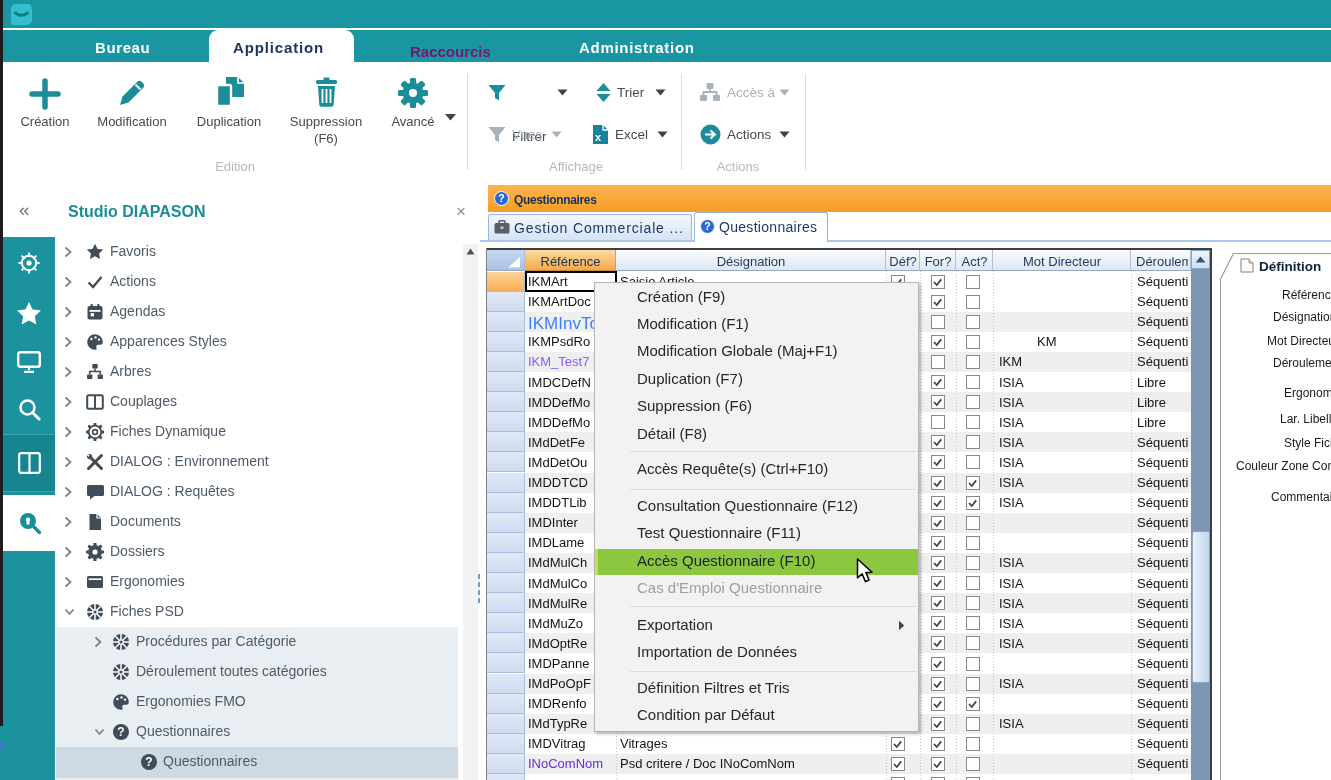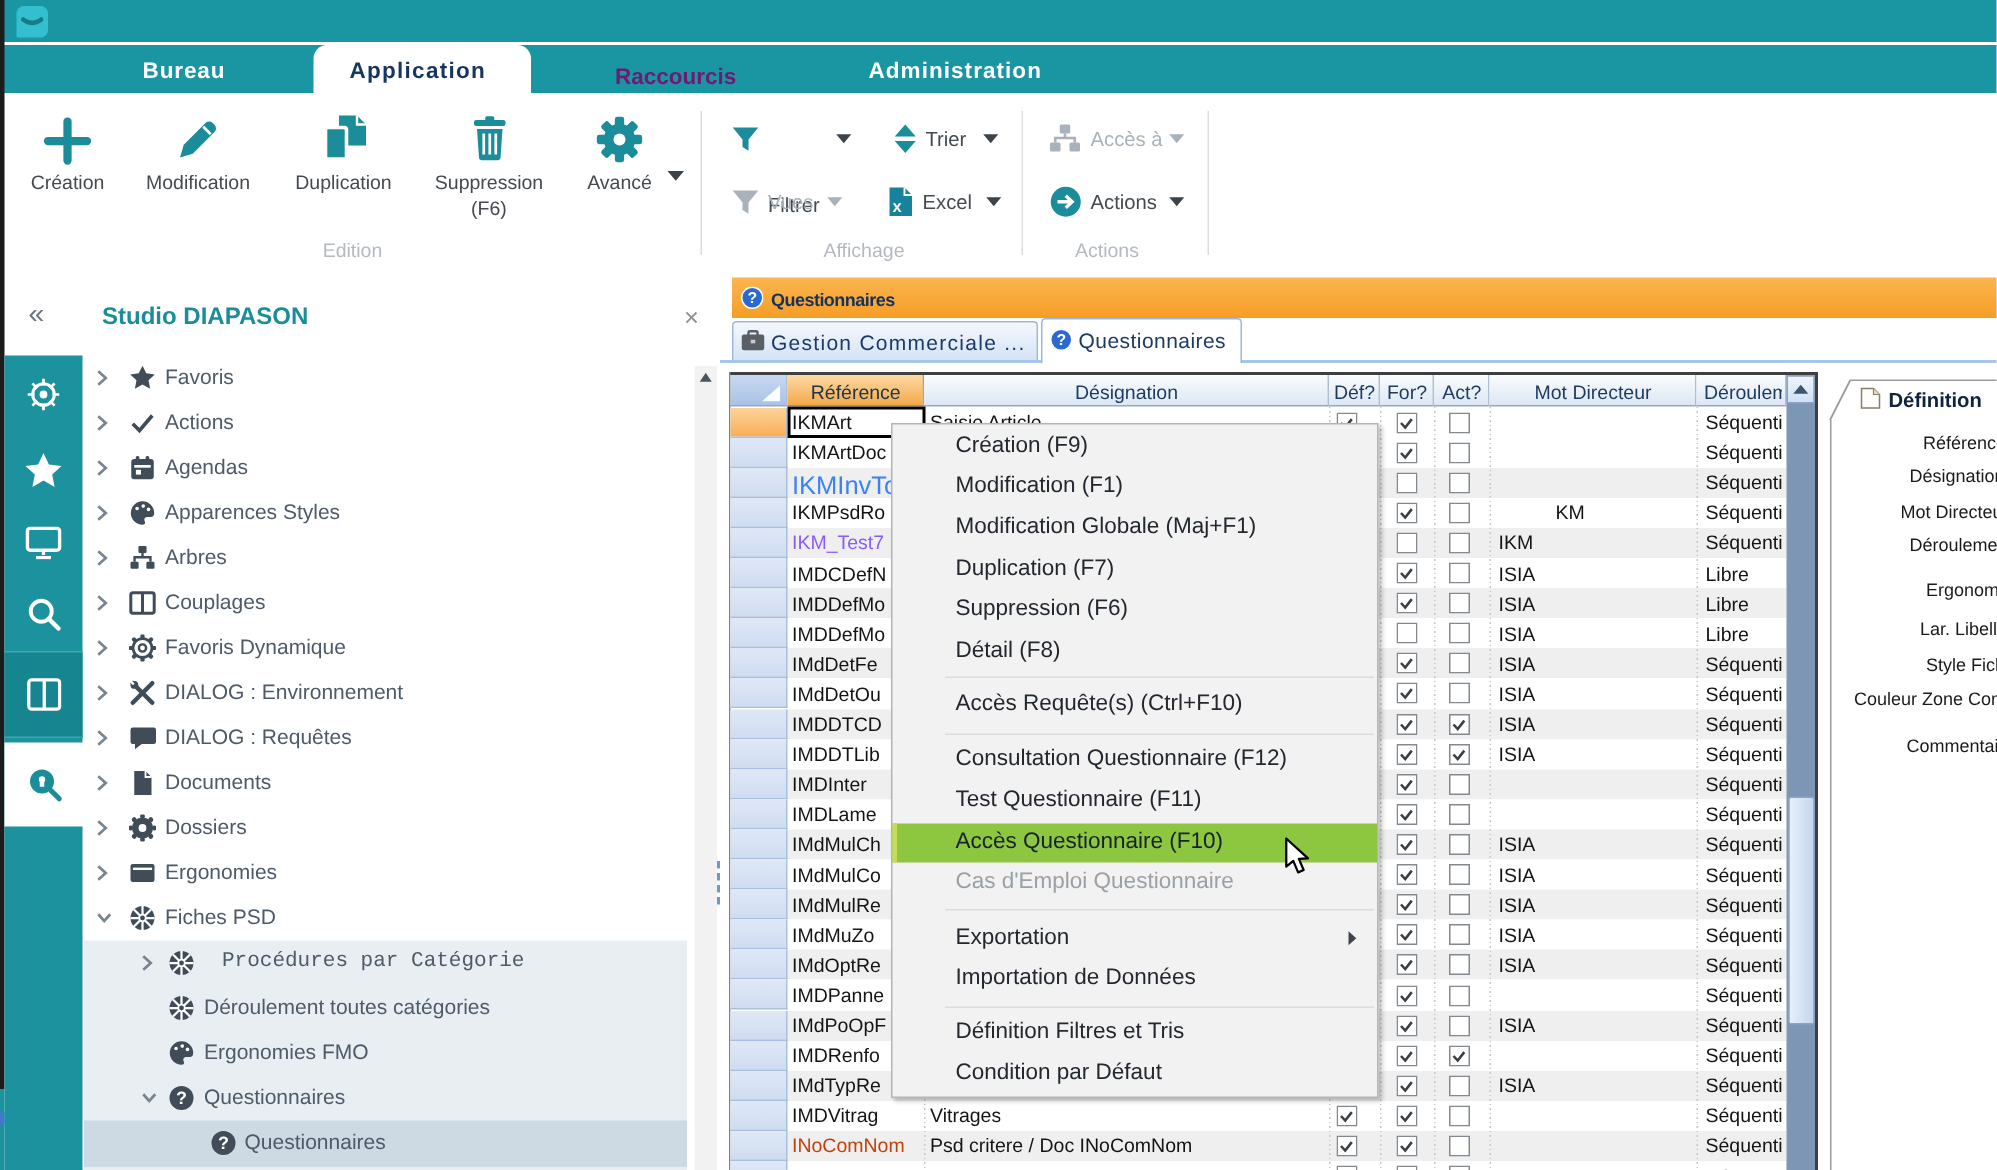--- a/index.html
+++ b/index.html
@@ -218,21 +218,21 @@
     <rect x="6" y="-1.4" width="3.4" height="2.8" rx="1.2" fill="#414c59" transform="rotate(45)"></rect>
     <rect x="6" y="-1.4" width="3.4" height="2.8" rx="1.2" fill="#414c59" transform="rotate(90)"></rect>
     <rect x="6" y="-1.4" width="3.4" height="2.8" rx="1.2" fill="#414c59" transform="rotate(135)"></rect>
     <rect x="6" y="-1.4" width="3.4" height="2.8" rx="1.2" fill="#414c59" transform="rotate(180)"></rect>
     <rect x="6" y="-1.4" width="3.4" height="2.8" rx="1.2" fill="#414c59" transform="rotate(225)"></rect>
     <rect x="6" y="-1.4" width="3.4" height="2.8" rx="1.2" fill="#414c59" transform="rotate(270)"></rect>
     <rect x="6" y="-1.4" width="3.4" height="2.8" rx="1.2" fill="#414c59" transform="rotate(315)"></rect>
     <circle r="6.3" fill="none" stroke="#414c59" stroke-width="1.8"></circle>
     <circle r="2.4" fill="none" stroke="#414c59" stroke-width="1.6"></circle>
   </svg>
-<div class="tx" style="left:110px;top:423px;font-size:14px;color:#4e5a68;">Favoris Dynamique</div>
+<div class="tx" style="left:110px;top:423px;font-size:14px;color:#4e5a68;">Fiches Dynamique</div>
 <svg style="left:64px;top:456px;" width="8" height="12" viewBox="0 0 8 12">
     <path d="M1.5 1.5 L6.5 6 L1.5 10.5" stroke="#7a848e" stroke-width="1.8" fill="none"></path>
   </svg>
 <svg style="left:86px;top:453px;" width="18" height="18" viewBox="0 0 18 18">
     <path d="M2.5 2.5 L15.5 15.5" stroke="#414c59" stroke-width="3" stroke-linecap="round"></path>
     <path d="M15.5 2.5 L2.5 15.5" stroke="#414c59" stroke-width="3" stroke-linecap="round"></path>
     <circle cx="3.6" cy="3.6" r="2.6" fill="#414c59"></circle>
     <path d="M1.2 1.2 l2 2" stroke="#fff" stroke-width="1.6"></path>
   </svg>
 <div class="tx" style="left:110px;top:453px;font-size:14px;color:#4e5a68;">DIALOG : Environnement</div>
@@ -289,21 +289,21 @@
 <svg style="left:94px;top:636px;" width="8" height="12" viewBox="0 0 8 12">
     <path d="M1.5 1.5 L6.5 6 L1.5 10.5" stroke="#7a848e" stroke-width="1.8" fill="none"></path>
   </svg>
 <svg style="left:112px;top:633px;" width="18" height="18" viewBox="0 0 18 18">
     <circle cx="9" cy="9" r="8" fill="#414c59"></circle>
     <g stroke="#fff" stroke-width="1.5">
       <path d="M9 1 V17 M1 9 H17 M3.3 3.3 L14.7 14.7 M14.7 3.3 L3.3 14.7"></path>
     </g>
     <circle cx="9" cy="9" r="2.2" fill="#414c59" stroke="#fff" stroke-width="1.2"></circle>
   </svg>
-<div class="tx" style="left:148px;top:633px;font-size:14px;color:#4e5a68;font-family:Liberation Mono, monospace;">Procédures par Catégorie</div>
+<div class="tx" style="left:136px;top:633px;font-size:14px;color:#4e5a68;">Procédures par Catégorie</div>
 <svg style="left:112px;top:663px;" width="18" height="18" viewBox="0 0 18 18">
     <circle cx="9" cy="9" r="8" fill="#414c59"></circle>
     <g stroke="#fff" stroke-width="1.5">
       <path d="M9 1 V17 M1 9 H17 M3.3 3.3 L14.7 14.7 M14.7 3.3 L3.3 14.7"></path>
     </g>
     <circle cx="9" cy="9" r="2.2" fill="#414c59" stroke="#fff" stroke-width="1.2"></circle>
   </svg>
 <div class="tx" style="left:136px;top:663px;font-size:14px;color:#4e5a68;">Déroulement toutes catégories</div>
 <svg style="left:112px;top:693px;" width="18" height="18" viewBox="0 0 18 18">
     <path d="M9 1.2 a7.8 7.8 0 1 0 0 15.6 c1.6 0 2.1-1 1.5-2.1 -0.8-1.4 0-3 1.7-3 h2.3 c1.5 0 2.3-1 2.3-2.7 A7.8 7.8 0 0 0 9 1.2 z" fill="#414c59"></path>
@@ -725,21 +725,21 @@
   </svg>
 <svg style="left:931px;top:736.8px;" width="14" height="14" viewBox="0 0 14 14">
     <rect x="0.5" y="0.5" width="13" height="13" fill="#fff" stroke="#83898f"></rect>
     <path d="M3 7 l2.8 3 4.4 -5.6" stroke="#3a3f45" stroke-width="1.7" fill="none"></path>
   </svg>
 <svg style="left:966px;top:736.8px;" width="14" height="14" viewBox="0 0 14 14">
     <rect x="0.5" y="0.5" width="13" height="13" fill="#fff" stroke="#83898f"></rect>
   </svg>
 <div class="a" style="left:487px;top:753.9px;width:704px;height:20.1px;background:#efefef;"></div>
 <div class="a" style="left:487px;top:753.9px;width:38px;height:20.1px;background:linear-gradient(#dfe8f7,#cfdcf0);border-bottom:1px solid #a8bedf;border-right:1px solid #a8bedf;"></div>
-<div class="tx" style="left:528px;top:756.4px;font-size:13px;color:#c2410c;max-width:86px;overflow:hidden;">INoComNom</div>
+<div class="tx" style="left:528px;top:756.4px;font-size:13px;color:#6d28d9;max-width:86px;overflow:hidden;">INoComNom</div>
 <div class="tx" style="left:620px;top:756.4px;font-size:13px;color:#141414;max-width:264px;overflow:hidden;">Psd critere / Doc INoComNom</div>
 <div class="tx" style="left:1137px;top:756.4px;font-size:13px;color:#141414;max-width:53px;overflow:hidden;">Séquenti</div>
 <svg style="left:891px;top:757.0px;" width="14" height="14" viewBox="0 0 14 14">
     <rect x="0.5" y="0.5" width="13" height="13" fill="#fff" stroke="#83898f"></rect>
     <path d="M3 7 l2.8 3 4.4 -5.6" stroke="#3a3f45" stroke-width="1.7" fill="none"></path>
   </svg>
 <svg style="left:931px;top:757.0px;" width="14" height="14" viewBox="0 0 14 14">
     <rect x="0.5" y="0.5" width="13" height="13" fill="#fff" stroke="#83898f"></rect>
     <path d="M3 7 l2.8 3 4.4 -5.6" stroke="#3a3f45" stroke-width="1.7" fill="none"></path>
   </svg>

